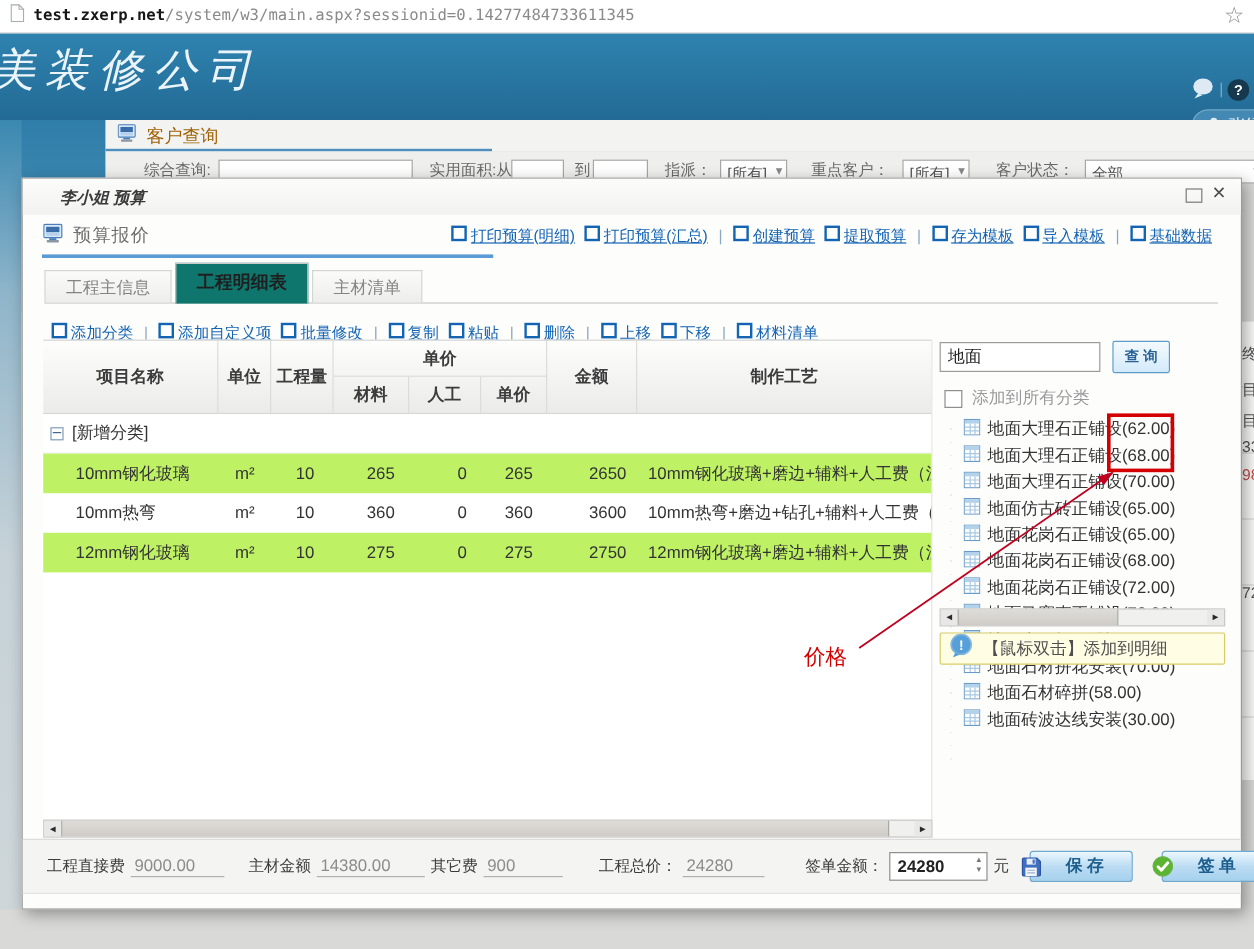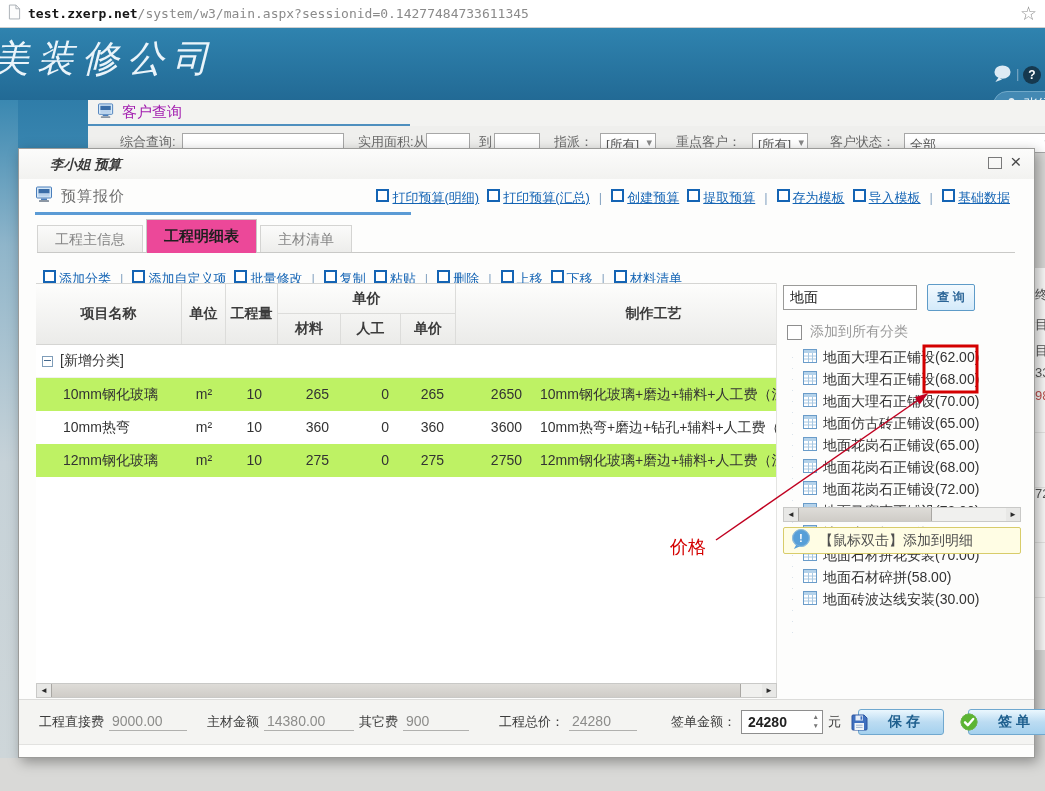--- a/index.html
+++ b/index.html
@@ -28,21 +28,21 @@
     border:1px solid #71a9c9;border-radius:14px;display:flex;align-items:center;gap:6px;
     padding-left:11px;color:#eef6fb;font-size:14px;box-sizing:border-box;cursor:pointer;}
 
   
   .bg-side{position:absolute;left:0;top:100px;width:88px;height:160px;background:linear-gradient(#2f7da9,#4e97bd);}
   .left-strip{position:absolute;left:0;top:100px;width:18px;height:658px;
     background:linear-gradient(#3a88b1,#8fb5ca 22%,#c6d2d8 55%,#ced6d9);}
   .bg-tabbar{position:absolute;left:88px;top:100px;width:957px;height:26px;background:#f3f3f1;
     border-bottom:1px solid #cfcfcd;}
   .bg-tab{position:absolute;left:10px;top:3px;display:flex;align-items:center;gap:7px;
-    font-size:15px;color:#a21caf;cursor:pointer;}
+    font-size:15px;color:#a16207;cursor:pointer;}
   .bg-underline{position:absolute;left:0;top:24px;width:322px;height:3px;background:#4e8fbe;}
   .bg-filters{position:absolute;left:88px;top:126px;width:957px;height:26px;background:#efefed;font-size:13px;color:#6a6a6a;}
   .bg-filters span{position:absolute;top:7px;white-space:nowrap;}
   .bg-input{position:absolute;top:3px;height:20px;background:#fff;border:1px solid #a7a7a7;box-sizing:border-box;}
   .bg-select{position:absolute;top:3px;height:20px;background:#fff;border:1px solid #a7a7a7;box-sizing:border-box;
     font-size:13px;color:#555;padding:2px 16px 0 5px;cursor:pointer;}
   .bg-select::after{content:"▾";position:absolute;right:3px;top:2px;color:#888;font-size:11px;}
   .frag-strip{position:absolute;left:1032px;top:268px;width:13px;height:382px;background:#fbfbfa;
     border-left:1px solid #d8d8d6;z-index:5;overflow:hidden;
     background-image:repeating-linear-gradient(to bottom,transparent 0 54px,#e6e6e4 54px 55px);}
@@ -65,21 +65,21 @@
   .blue-link{color:#1464b4;font-size:13px;text-decoration:underline;display:inline-flex;
     align-items:flex-start;gap:3px;margin:0 4px;cursor:pointer;white-space:nowrap;}
   .lsq{width:9px;height:9px;border:2px solid #1464b4;background:#fff;display:inline-block;box-sizing:content-box;}
   .link-sep{color:#8aa7c4;margin:0 5px;font-size:13px;}
 
   .tabs{position:absolute;left:18px;top:70px;width:978px;height:34px;display:flex;
     align-items:flex-end;border-bottom:1px solid #c9c9c7;box-sizing:border-box;}
   .tab{height:26px;line-height:26px;padding:0 17px;color:#848484;font-size:14px;
     background:linear-gradient(#fbfbfa,#ededeb);border:1px solid #d4d4d2;border-bottom:none;
     margin-right:3px;cursor:pointer;white-space:nowrap;}
-  .tab.active{height:33px;line-height:31px;margin-bottom:-1px;background:#ec4899;font-weight:bold;
+  .tab.active{height:33px;line-height:31px;margin-bottom:-1px;background:#0f766e;font-weight:bold;
     color:#1f1f1f;font-size:15px;border-color:#c9c9c7;}
 
   .toolbar{position:absolute;left:20px;top:120px;white-space:nowrap;}
 
   .grid-wrap{position:absolute;left:17px;top:134px;width:741px;height:415px;background:#fff;
     border-right:1px solid #e4e4e2;box-sizing:border-box;}
   .gcols{display:grid;grid-template-columns:146px 44px 52px 63px 60px 55px 75px 245px;}
   .thead{grid-template-rows:30px 30px;background:linear-gradient(#fdfdfc,#ebebe9);
     border-top:1px solid #d5d5d3;border-bottom:1px solid #d5d5d3;}
   .th{display:flex;align-items:center;justify-content:center;font-weight:bold;font-size:14px;
@@ -305,20 +305,21 @@
 
     <div class="grid-wrap">
       <div class="thead gcols">
         <div class="th h1">项目名称</div>
         <div class="th h2">单位</div>
         <div class="th h3">工程量</div>
         <div class="th hg">单价</div>
         <div class="th h4">材料</div>
         <div class="th h5">人工</div>
         <div class="th h6">单价</div>
+        <div class="th h7">金额</div>
         <div class="th h8">制作工艺</div>
       </div>
       <div class="group-row">
         <span class="collapse"></span>
         <span>[新增分类]</span>
       </div>
       <div id="tbody">
 
       <div class="trow gcols alt">
             <div class="td c-name">10mm钢化玻璃</div>

